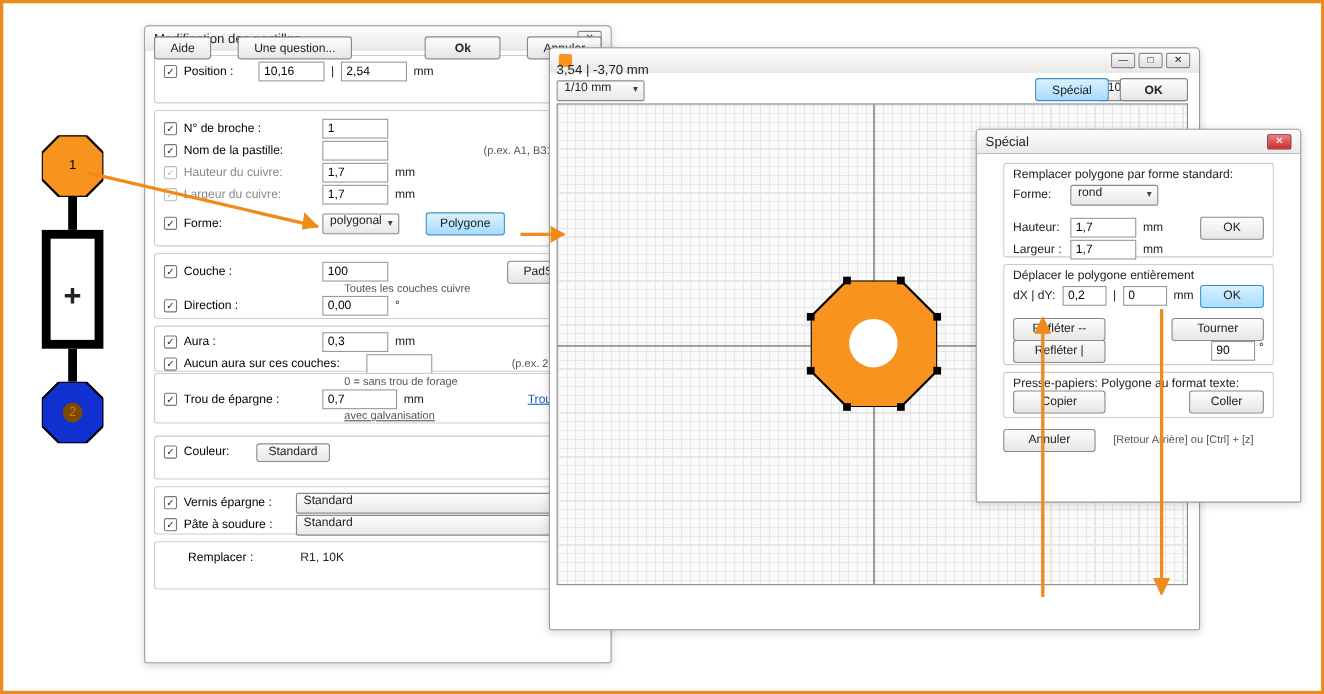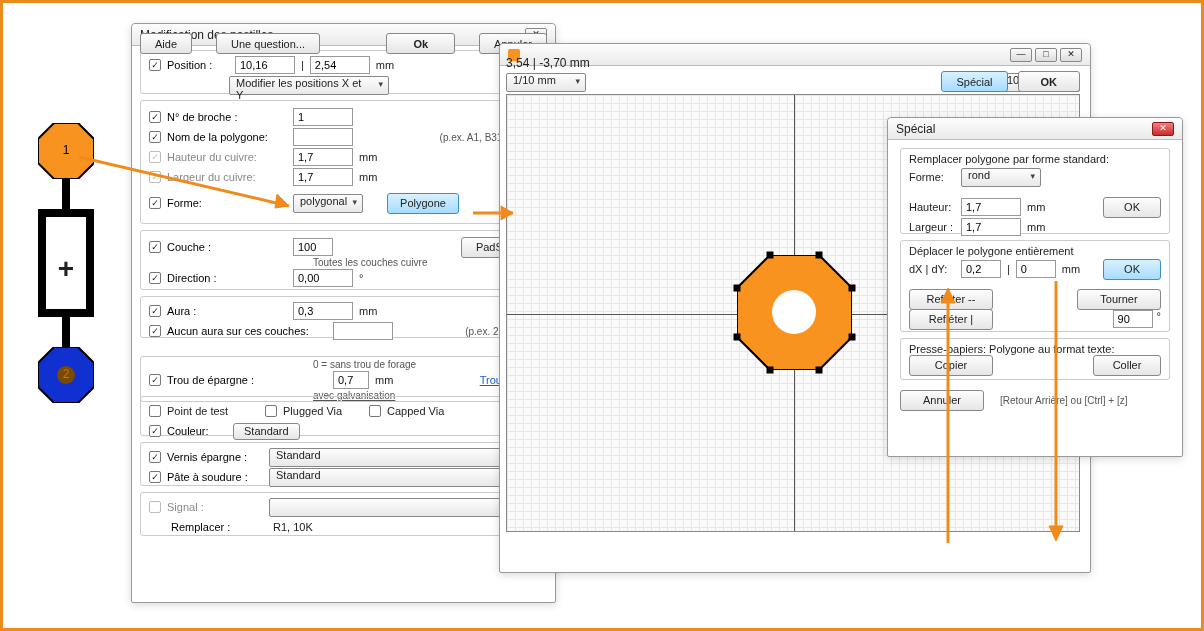--- a/index.html
+++ b/index.html
@@ -92,34 +92,31 @@
 
       <div class="grp" style="left:8px; top:4px; right:8px; height:44px; padding:4px 8px;">
         <div class="row">
           <span class="chk">✓</span>
           <span class="lbl" style="min-width:62px">Position :</span>
           <input class="inp" style="width: 60px;" value="10,16">
           <span>|</span>
           <input class="inp" style="width: 60px;" value="2,54">
           <span>mm</span>
         </div>
-        <div class="row" style="margin-left:80px;">
-          <span class="sel" style="width:160px">Modifier les positions X et Y</span>
-        </div>
       </div>
 
       <div class="grp" style="left:8px; top:54px; right:8px; height:124px; padding:6px 8px;">
         <div class="row">
           <span class="chk">✓</span>
           <span class="lbl">N° de broche :</span>
           <input class="inp" style="width: 60px;" value="1">
         </div>
         <div class="row">
           <span class="chk">✓</span>
-          <span class="lbl">Nom de la polygone:</span>
+          <span class="lbl">Nom de la pastille:</span>
           <input class="inp" style="width: 60px;">
           <span class="small" style="margin-left:auto">(p.ex. A1, B31, C31...)</span>
         </div>
         <div class="row">
           <span class="chk dis">✓</span>
           <span class="lbl dis">Hauteur du cuivre:</span>
           <input class="inp" style="width: 60px;" value="1,7">
           <span>mm</span>
         </div>
         <div class="row">
@@ -133,21 +130,21 @@
           <span class="lbl">Forme:</span>
           <span class="sel" style="width:70px">polygonal</span>
           <span class="btn blue" style="margin-left:18px; width:72px; justify-content:center">Polygone</span>
         </div>
       </div>
 
       <div class="grp" style="left:8px; top:184px; right:8px; height:60px; padding:6px 8px;">
         <div class="row">
           <span class="chk">✓</span>
           <span class="lbl">Couche :</span>
-          <input class="inp" style="width: 40px;" value="100">
+          <input class="inp" style="width: 60px;" value="100">
           <span class="btn" style="margin-left:auto;">PadStack</span>
         </div>
         <div class="small" style="margin-left:164px;">Toutes les couches cuivre</div>
         <div class="row">
           <span class="chk">✓</span>
           <span class="lbl">Direction :</span>
           <input class="inp" style="width: 60px;" value="0,00">
           <span>°</span>
         </div>
       </div>
@@ -160,41 +157,33 @@
           <span>mm</span>
         </div>
         <div class="row">
           <span class="chk">✓</span>
           <span class="lbl" style="min-width:160px">Aucun aura sur ces couches:</span>
           <input class="inp" style="width: 60px;">
           <span class="small" style="margin-left:auto">(p.ex. 2,10,16...)</span>
         </div>
       </div>
 
-      <div class="grp" style="left:8px; top:310px; right:8px; height:46px; padding:2px 8px;">
+      <div class="grp" style="left:8px; top:293px; right:8px; height:46px; padding:2px 8px;">
         <div class="small" style="margin-left:164px;">0 = sans trou de forage</div>
         <div class="row">
           <span class="chk">✓</span>
           <span class="lbl">Trou de épargne :</span>
-          <input class="inp" style="width: 36px; margin-left: 40px;" value="0,7">
+          <input class="inp" style="width: 68px;" value="0,7">
           <span>mm</span>
           <span class="link" style="margin-left:auto">Trou oblong</span>
         </div>
         <div class="link small" style="margin-left:164px;">avec galvanisation</div>
       </div>
 
       <div class="grp" style="left:8px; top:350px; right:8px; height:40px; padding:4px 8px;">
-        <div class="row">
-          <span class="chk"></span>
-          <span style="width:92px">Point de test</span>
-          <span class="chk"></span>
-          <span style="width:80px">Plugged Via</span>
-          <span class="chk"></span>
-          <span>Capped Via</span>
-        </div>
         <div class="row">
           <span class="chk">✓</span>
           <span class="lbl" style="min-width:60px">Couleur:</span>
           <span class="btn" style="height:17px;padding:0 10px">Standard</span>
         </div>
       </div>
 
       <div class="grp" style="left:8px; top:396px; right:8px; height:44px; padding:4px 8px;">
         <div class="row">
           <span class="chk">✓</span>
@@ -202,25 +191,20 @@
           <span class="sel" style="flex:1">Standard</span>
         </div>
         <div class="row">
           <span class="chk">✓</span>
           <span class="lbl" style="min-width:96px">Pâte à soudure :</span>
           <span class="sel" style="flex:1">Standard</span>
         </div>
       </div>
 
       <div class="grp" style="left:8px; top:446px; right:8px; height:44px; padding:4px 8px;">
-        <div class="row">
-          <span class="chk dis"></span>
-          <span class="lbl dis" style="min-width:96px">Signal :</span>
-          <span class="sel" style="flex:1; color:#aaa"></span>
-        </div>
         <div class="row">
           <span style="width:16px"></span>
           <span class="lbl" style="min-width:96px">Remplacer :</span>
           <span>R1, 10K</span>
         </div>
       </div>
 
       <div style="position:absolute; left:8px; right:8px; bottom:8px; display:flex; gap:24px;">
         <span class="btn">Aide</span>
         <span class="btn">Une question...</span>
@@ -270,21 +254,21 @@
     </div>
   </div>
 
   <div class="win" style="left:884px; top:114px; width:296px; height:340px;">
     <div class="titlebar">
       <span class="title">Spécial</span>
       <div class="winbtns">
           <span class="wb close">✕</span>
         </div>
     </div>
-    <div class="body" style="padding:8px 12px;">
+    <div class="body" style="padding:8px 24px;">
       <div class="grp" style="position:relative; left:0; right:0; height:86px; padding:4px 8px;">
         <div>Remplacer polygone par forme standard:</div>
         <div class="row" style="margin-top:2px;">
           <span style="width:46px">Forme:</span>
           <span class="sel" style="width:80px">rond</span>
         </div>
         <div class="row" style="margin-top:10px;">
           <span style="width:46px">Hauteur:</span>
           <input class="inp" style="width: 60px;" value="1,7">
           <span>mm</span>

